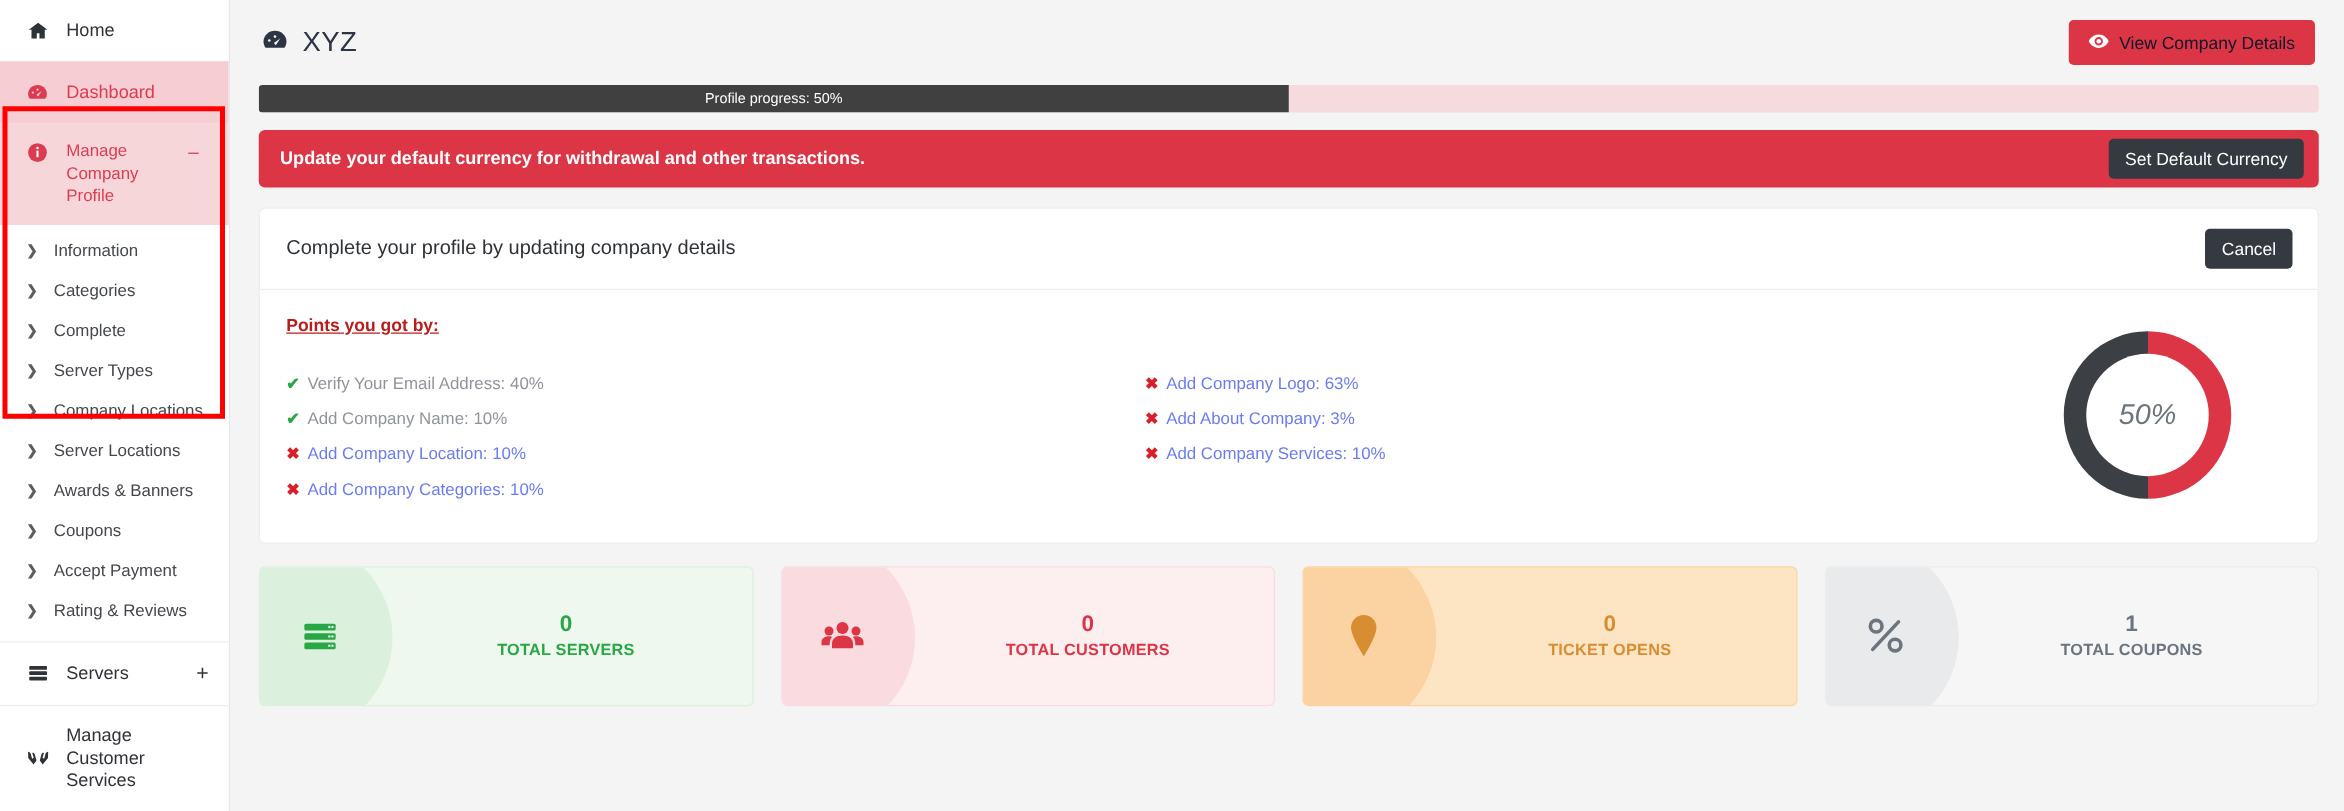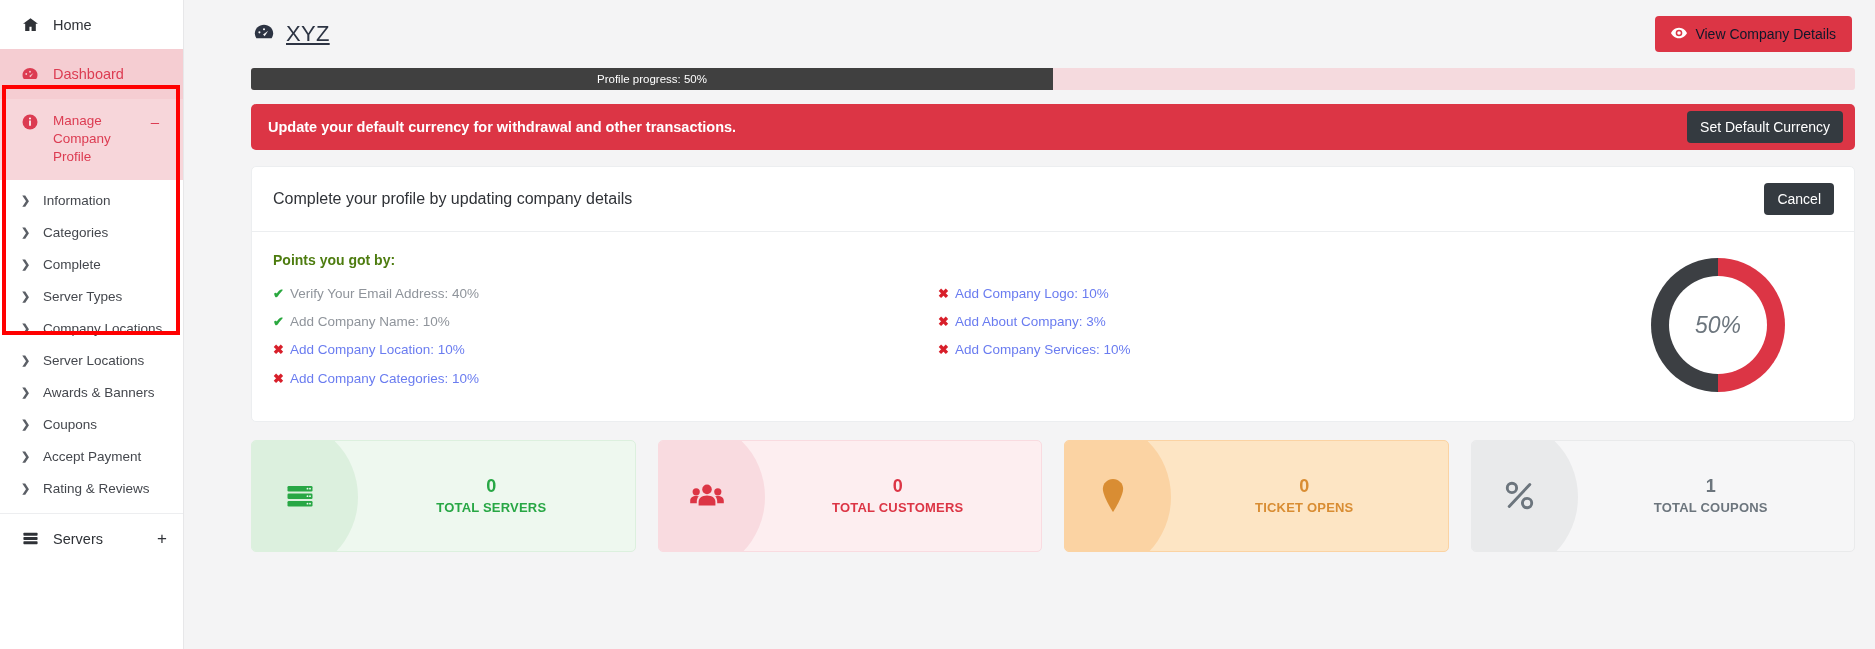--- a/index.html
+++ b/index.html
@@ -2,21 +2,21 @@
 <html><head>
 <meta charset="utf-8">
 <style>
   * { box-sizing: border-box; margin: 0; padding: 0; }
   html, body {
     width: 1875px; height: 649px;
     font-family: "Liberation Sans", sans-serif;
     background: #f4f4f5;
     overflow: hidden;
   }
-  #app { display: flex; width: 1875px; height: 456px; gap: 44px; }
+  #app { display: flex; width: 1875px; height: 456px; }
 
   
   #sidebar {
     width: 184px; min-width: 184px; height: 649px;
     background: #ffffff;
     border-right: 1px solid #e7e7e9;
     position: relative;
     overflow: hidden;
   }
   .nav-top {
@@ -70,21 +70,21 @@
 
   
   #main { flex: 1; height: 649px; background: #f4f4f5; overflow: hidden; position: relative; }
   .topbar {
     height: 68px; background: #f4f4f5;
     display: flex; align-items: center; justify-content: space-between;
     padding: 0 23px 0 25px;
   }
   .brand { display: flex; align-items: center; gap: 11px; }
   .brand .gauge { color: #2d3443; }
-  .brand .name { font-size: 22px; color: #2d3443; letter-spacing: .3px; text-decoration: underline; }
+  .brand .name { font-size: 22px; color: #2d3443; letter-spacing: .3px; }
   .btn-view {
     background: #dc3545; color: #0f172a; border: none;
     font-size: 14px; padding: 10px 16px; border-radius: 4px;
     display: flex; align-items: center; gap: 8px; cursor: pointer;
     font-family: "Liberation Sans", sans-serif;
   }
 
   .progress-wrap {
     margin: 0 20px 0 23px; height: 22px;
     background: #f5dade; border-radius: 3px; overflow: hidden;
@@ -115,21 +115,21 @@
     background: #fff; border: 1px solid #eceef0; border-radius: 5px;
   }
   .card-head {
     display: flex; align-items: center; justify-content: space-between;
     padding: 16px 20px 16px 21px;
     border-bottom: 1px solid #eceef0;
   }
   .card-head .title { font-size: 16px; color: #2f3237; }
   .card-body { display: flex; align-items: center; padding: 20px 21px 22px 21px; }
   .points-col { flex: 1; }
-  .points-title { font-size: 14px; font-weight: bold; color: #4d7c0f; margin-bottom: 18px; }
+  .points-title { font-size: 14px; font-weight: bold; color: #b91c1c; margin-bottom: 31px; text-decoration: underline; }
   .points-grid { display: flex; }
   .points-grid > ul { flex: 1; list-style: none; }
   .points-grid > ul > li {
     font-size: 13.5px; margin-bottom: 12px;
     display: flex; align-items: baseline; gap: 6px;
     line-height: 1.2;
   }
   .mk { font-weight: bold; font-size: 13px; }
   .mk.ok { color: #2aa83f; }
   .mk.no { color: #d81f2a; }
@@ -252,20 +252,29 @@
         <svg width="17" height="17" viewBox="0 0 24 24" fill="#2f3237">
           <rect x="2" y="4" width="20" height="4.2" rx="1"></rect>
           <rect x="2" y="10" width="20" height="4.2" rx="1"></rect>
           <rect x="2" y="16" width="20" height="4.2" rx="1"></rect>
         </svg>
       </span>
       <span class="lbl">Servers</span>
       <span class="plus">+</span>
     </div>
 
+    <div class="nav-row">
+      <span class="ic">
+        <svg width="19" height="17" viewBox="0 0 26 20" fill="#2f3237">
+          <path d="M2 3c1.6 0 2.6 1.2 3 2.6l1.4 5.2 1.8-1.3L6.6 4.3C7.8 4 9 4.8 9.4 6l1.8 6.6L8 17 2.2 9.8z"></path>
+          <path d="M24 3c-1.6 0-2.6 1.2-3 2.6l-1.4 5.2-1.8-1.3 1.6-5.2C18.2 4 17 4.8 16.6 6l-1.8 6.6L18 17l5.8-7.2z"></path>
+        </svg>
+      </span>
+      <span class="lbl">Manage Customer Services</span>
+    </div>
 
   </aside>
 
   <main id="main">
 
     <div class="topbar">
       <div class="brand">
         <span class="gauge">
           <svg width="22" height="22" viewBox="0 0 24 24" fill="#2d3443">
             <path d="M12 4C6.5 4 2 8.2 2 13.4c0 2 .6 3.8 1.7 5.3h16.6c1.1-1.5 1.7-3.3 1.7-5.3C22 8.2 17.5 4 12 4z"></path>
@@ -321,21 +330,21 @@
                 <span class="p-todo">Add Company Location: 10%</span>
               </li>
               <li>
                 <span class="mk no">✖</span>
                 <span class="p-todo">Add Company Categories: 10%</span>
               </li>
             </ul>
             <ul>
               <li>
                 <span class="mk no">✖</span>
-                <span class="p-todo">Add Company Logo: 10%</span>
+                <span class="p-todo">Add Company Logo: 63%</span>
               </li>
               <li>
                 <span class="mk no">✖</span>
                 <span class="p-todo">Add About Company: 3%</span>
               </li>
               <li>
                 <span class="mk no">✖</span>
                 <span class="p-todo">Add Company Services: 10%</span>
               </li>
             </ul>

